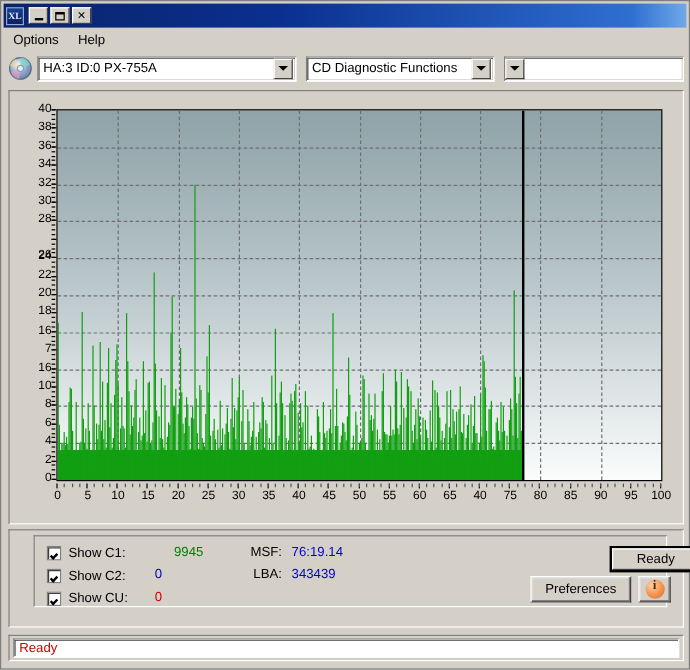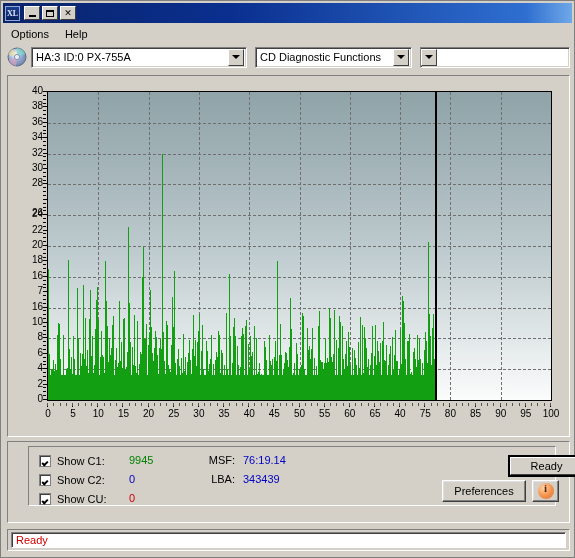--- a/index.html
+++ b/index.html
@@ -975,21 +975,21 @@
     </div>
   </div>
 
   <div id="bottom-panel">
     <div id="bottom-group">
 
       <div class="chkrow" style="left:10px;top:6px;">
         <span class="chkbox checked"></span>
         <span class="chklabel">Show C1:</span>
       </div>
-      <div class="cval-num" style="left:100px;top:7px;color:#008000;">9945</div>
+      <div class="cval-num" style="left:116px;top:7px;color:#008000;">9945</div>
 
       <div class="chkrow" style="left:10px;top:25px;">
         <span class="chkbox checked"></span>
         <span class="chklabel">Show C2:</span>
       </div>
       <div class="cval-num" style="left:100px;top:26px;color:#0000c8;">0</div>
 
       <div class="chkrow" style="left:10px;top:44px;">
         <span class="chkbox checked"></span>
         <span class="chklabel">Show CU:</span>

